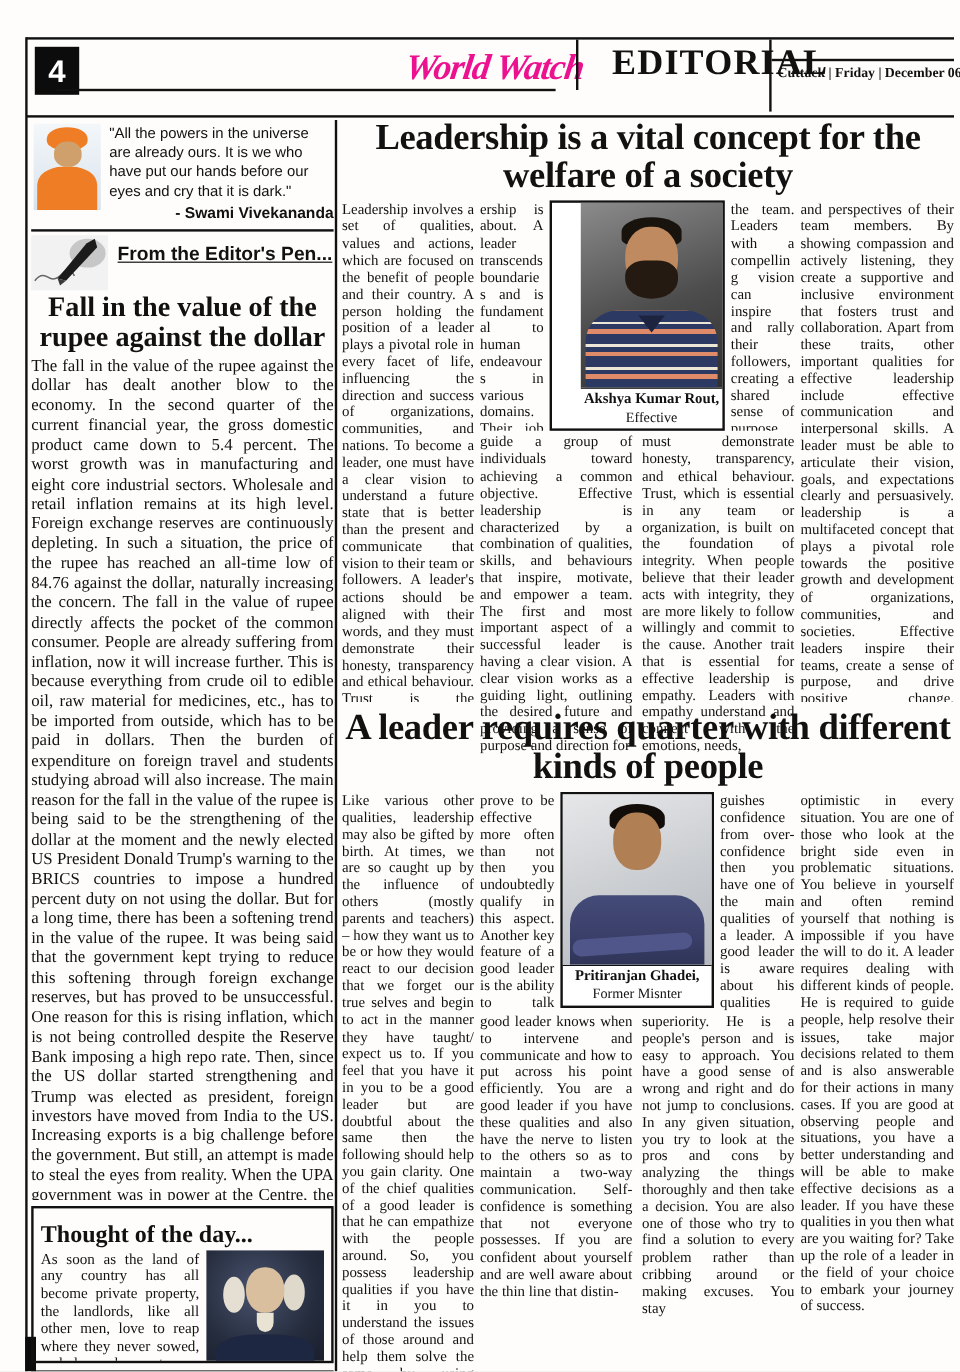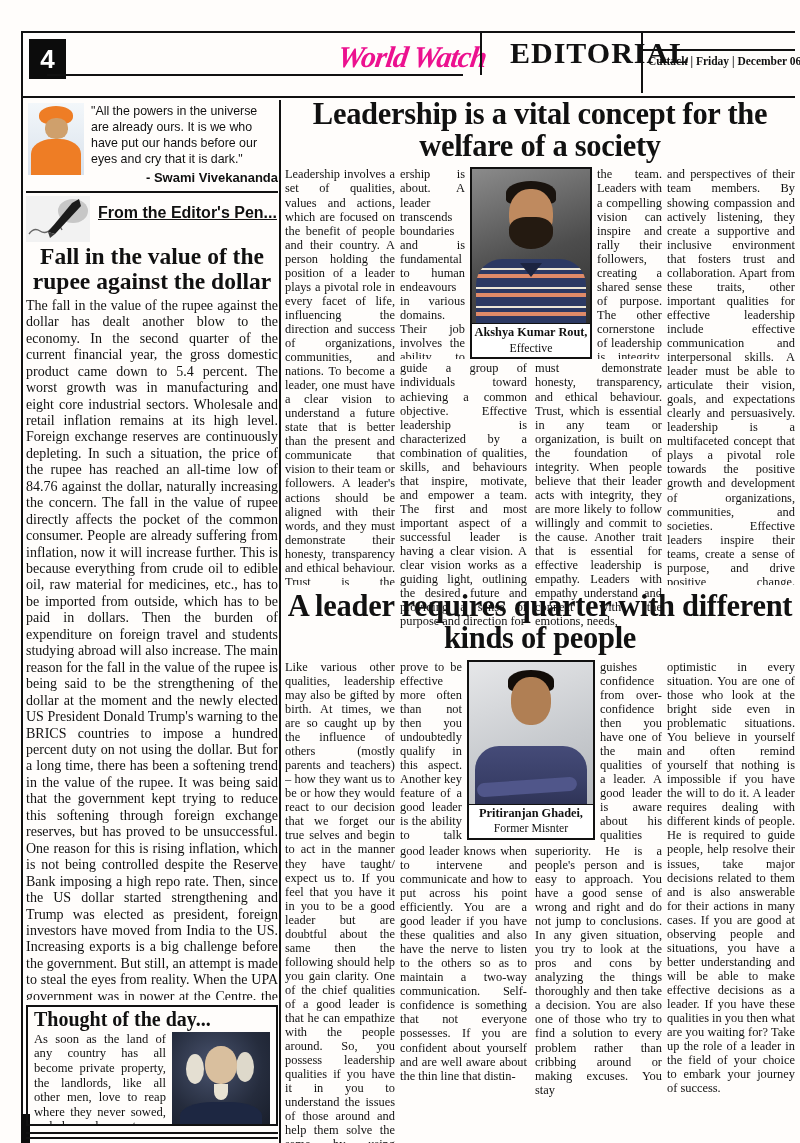--- a/index.html
+++ b/index.html
@@ -35,21 +35,21 @@
   .quote-text-wrap{font-family:"Liberation Sans",sans-serif;}
   .quote-text{font-size:12.4px;line-height:1.3;}
   .quote-author{font-size:13px;font-weight:bold;text-align:right;margin-top:2px;}
   .lc-rule{height:2px;background:#111;margin:4px 0 3px 0;}
   .pen-row{display:flex;gap:8px;align-items:flex-start;}
   .pen-img{width:64px;height:46px;background:#f5f5f5;flex:0 0 auto;}
   .pen-label{font-family:"Liberation Sans",sans-serif;font-weight:bold;font-size:16px;
              text-decoration:underline;margin-top:8px;white-space:nowrap;}
   .left-headline{font-size:23.5px;font-weight:bold;text-align:center;line-height:1.07;margin:2px 0 4px 0;}
   .left-body{font-size:14px;line-height:16.45px;text-align:justify;height:702px;overflow:hidden;}
-  .thought-box{border:2px solid #111;margin-top:5px;padding:1px 6px 4px 6px;height:112px;overflow:hidden;}
+  .thought-box{border:2px solid #111;margin-top:5px;padding:11px 6px 4px 6px;height:112px;overflow:hidden;}
   .thought-title{font-weight:bold;font-size:20px;line-height:1.1;margin-bottom:2px;}
   .thought-content{display:flex;gap:6px;}
   .thought-text-wrap{flex:1;}
   .thought-text{font-size:12.6px;line-height:14.6px;text-align:justify;display:block;}
   .adam{position:relative;width:98px;height:104px;flex:0 0 auto;overflow:hidden;
         background:radial-gradient(circle at 42% 32%,#49536e 0%,#252c3d 55%,#161b27 100%);}
   .adam .hairL{position:absolute;left:14px;top:22px;width:18px;height:30px;background:#e4dfd2;border-radius:50%;}
   .adam .hairR{position:absolute;right:16px;top:20px;width:18px;height:30px;background:#ded9cb;border-radius:50%;}
   .adam .face{position:absolute;left:33px;top:14px;width:32px;height:38px;background:#d9bf9e;border-radius:48%;}
   .adam .cravat{position:absolute;left:42px;top:52px;width:14px;height:16px;background:#e9e3d3;border-radius:0 0 50% 50%;}
@@ -69,21 +69,21 @@
   .mid{width:262px;flex:0 0 auto;display:flex;flex-direction:column;}
   .mid-top{display:flex;gap:5px;}
   .a1 .mid-top{height:192px;}
   .a2 .mid-top{height:182px;}
   .ncol{flex:1;}
   .mid-bottom{display:flex;gap:8px;flex:1;margin-top:2px;}
   .wcol{width:calc(50% - 4px);}
 
   
   .photo-box{flex:0 0 auto;border:2px solid #111;background:#fff;display:flex;flex-direction:column;}
-  .pb1{width:118px;height:188px;}
+  .pb1{width:118px;height:188px;padding-left:24px;}
   .pb2{width:124px;height:176px;}
   .photo{position:relative;flex:1;overflow:hidden;}
   .caption{border-top:1px solid #111;text-align:center;line-height:1.25;padding:1px 0 2px 0;}
   .cap-name{display:block;font-weight:bold;font-size:12.3px;}
   .cap-role{display:block;font-size:11.8px;}
 
   .p1{background:linear-gradient(160deg,#8b8b8b 0%,#4d4d4d 55%,#2f2f2f 100%);}
   .p1 .hair{position:absolute;left:50%;transform:translateX(-50%);top:12px;width:50px;height:24px;background:#19130e;border-radius:50% 50% 24% 24%;}
   .p1 .head{position:absolute;left:50%;transform:translateX(-50%);top:20px;width:44px;height:52px;background:#bf8a5f;border-radius:46%;}
   .p1 .beard{position:absolute;left:50%;transform:translateX(-50%);top:48px;width:44px;height:32px;background:#241a11;border-radius:40% 40% 52% 52%;}

